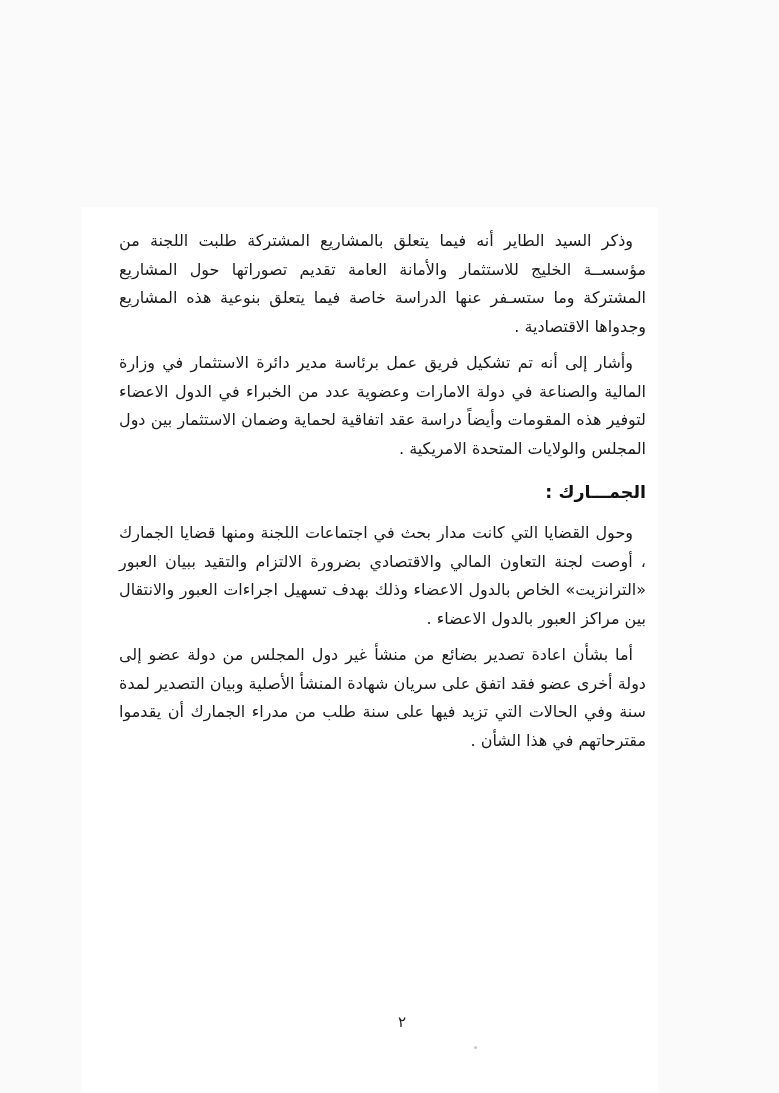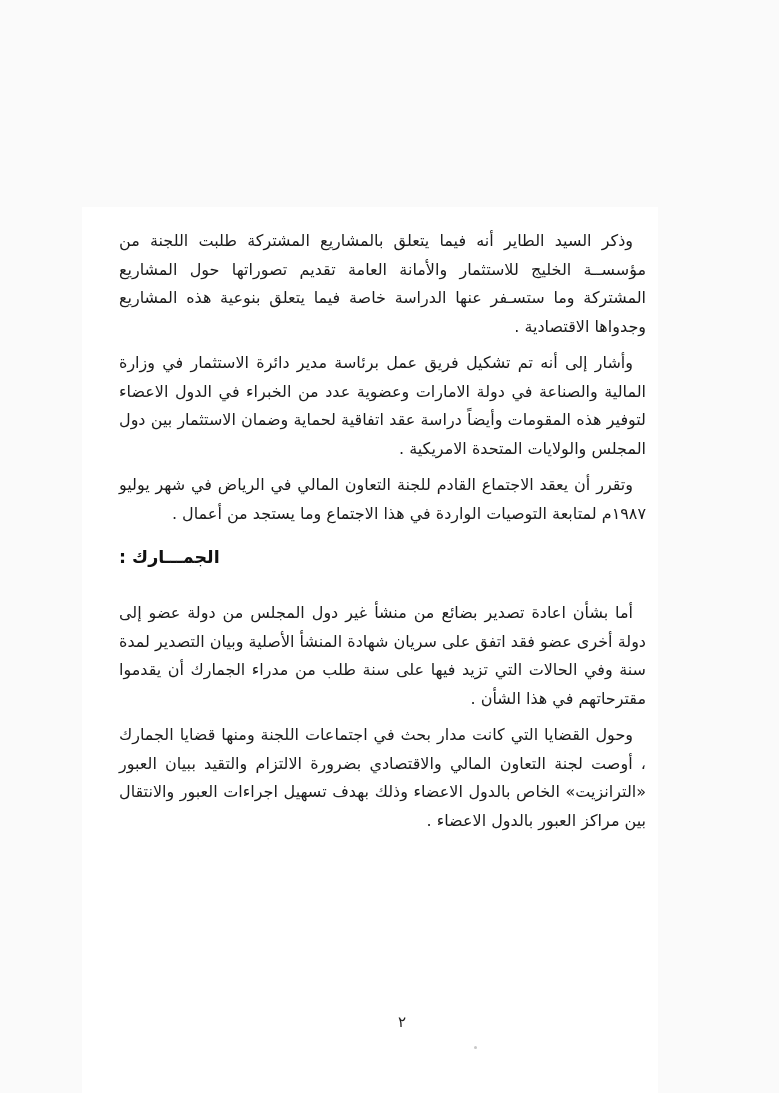--- a/index.html
+++ b/index.html
@@ -31,25 +31,25 @@
   .para {
     margin: 0 0 8px 0;
     font-size: 16px;
     line-height: 28.5px;
     text-align: justify;
     text-align-last: right;
     text-indent: 13px;
     letter-spacing: 0;
   }
   .heading {
-    margin: 15px 0 28px 0;
+    margin: 15px 0 13px 0;
     font-size: 17.5px;
     font-weight: bold;
     line-height: 28px;
-    text-align: left;
+    text-align: right;
     color: #111111;
   }
   .page-number {
     position: absolute;
     top: 806px;
     left: 50%;
     transform: translateX(-50%) translateX(13px);
     font-size: 15px;
     color: #1b1b1b;
   }
@@ -64,21 +64,20 @@
   }
 </style>
 </head>
 <body>
 
 <div class="canvas">
   <div class="page">
     <div class="content">
       <p class="para">وذكر السيد الطاير أنه فيما يتعلق بالمشاريع المشتركة طلبت اللجنة من مؤسســة الخليج للاستثمار والأمانة العامة تقديم تصوراتها حول المشاريع المشتركة وما ستسـفر عنها الدراسة خاصة فيما يتعلق بنوعية هذه المشاريع وجدواها الاقتصادية .</p>
       <p class="para">وأشار إلى أنه تم تشكيل فريق عمل برئاسة مدير دائرة الاستثمار في وزارة المالية والصناعة في دولة الامارات وعضوية عدد من الخبراء في الدول الاعضاء لتوفير هذه المقومات وأيضاً دراسة عقد اتفاقية لحماية وضمان الاستثمار بين دول المجلس والولايات المتحدة الامريكية .</p>
-      <p class="para">وتقرر أن يعقد الاجتماع القادم للجنة التعاون المالي في الرياض في شهر يوليو ١٩٨٧م لمتابعة التوصيات الواردة في هذا الاجتماع وما يستجد من أعمال .</p>
       <h2 class="heading">الجمـــارك :</h2>
+      <p class="para">وحول القضايا التي كانت مدار بحث في اجتماعات اللجنة ومنها قضايا الجمارك ، أوصت لجنة التعاون المالي والاقتصادي بضرورة الالتزام والتقيد ببيان العبور «الترانزيت» الخاص بالدول الاعضاء وذلك بهدف تسهيل اجراءات العبور والانتقال بين مراكز العبور بالدول الاعضاء .</p>
       <p class="para">أما بشأن اعادة تصدير بضائع من منشأ غير دول المجلس من دولة عضو إلى دولة أخرى عضو فقد اتفق على سريان شهادة المنشأ الأصلية وبيان التصدير لمدة سنة وفي الحالات التي تزيد فيها على سنة طلب من مدراء الجمارك أن يقدموا مقترحاتهم في هذا الشأن .</p>
-      <p class="para">وحول القضايا التي كانت مدار بحث في اجتماعات اللجنة ومنها قضايا الجمارك ، أوصت لجنة التعاون المالي والاقتصادي بضرورة الالتزام والتقيد ببيان العبور «الترانزيت» الخاص بالدول الاعضاء وذلك بهدف تسهيل اجراءات العبور والانتقال بين مراكز العبور بالدول الاعضاء .</p>
     </div>
     <div class="page-number">٢</div>
     <div class="scan-speck"></div>
   </div>
 </div>
 
 </body></html>

